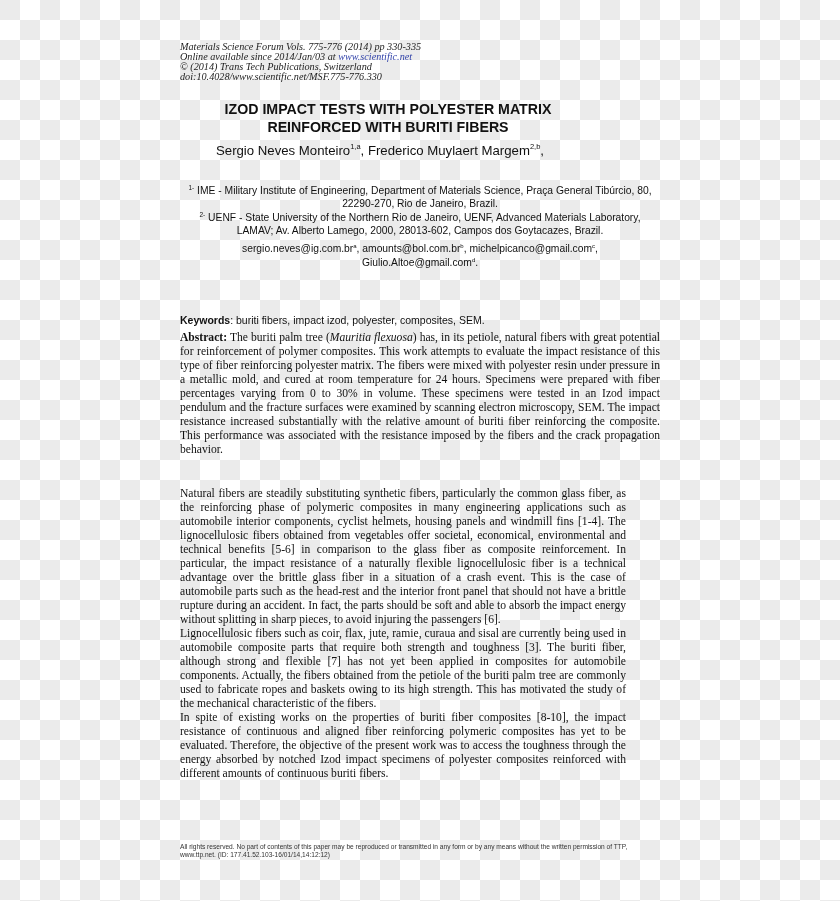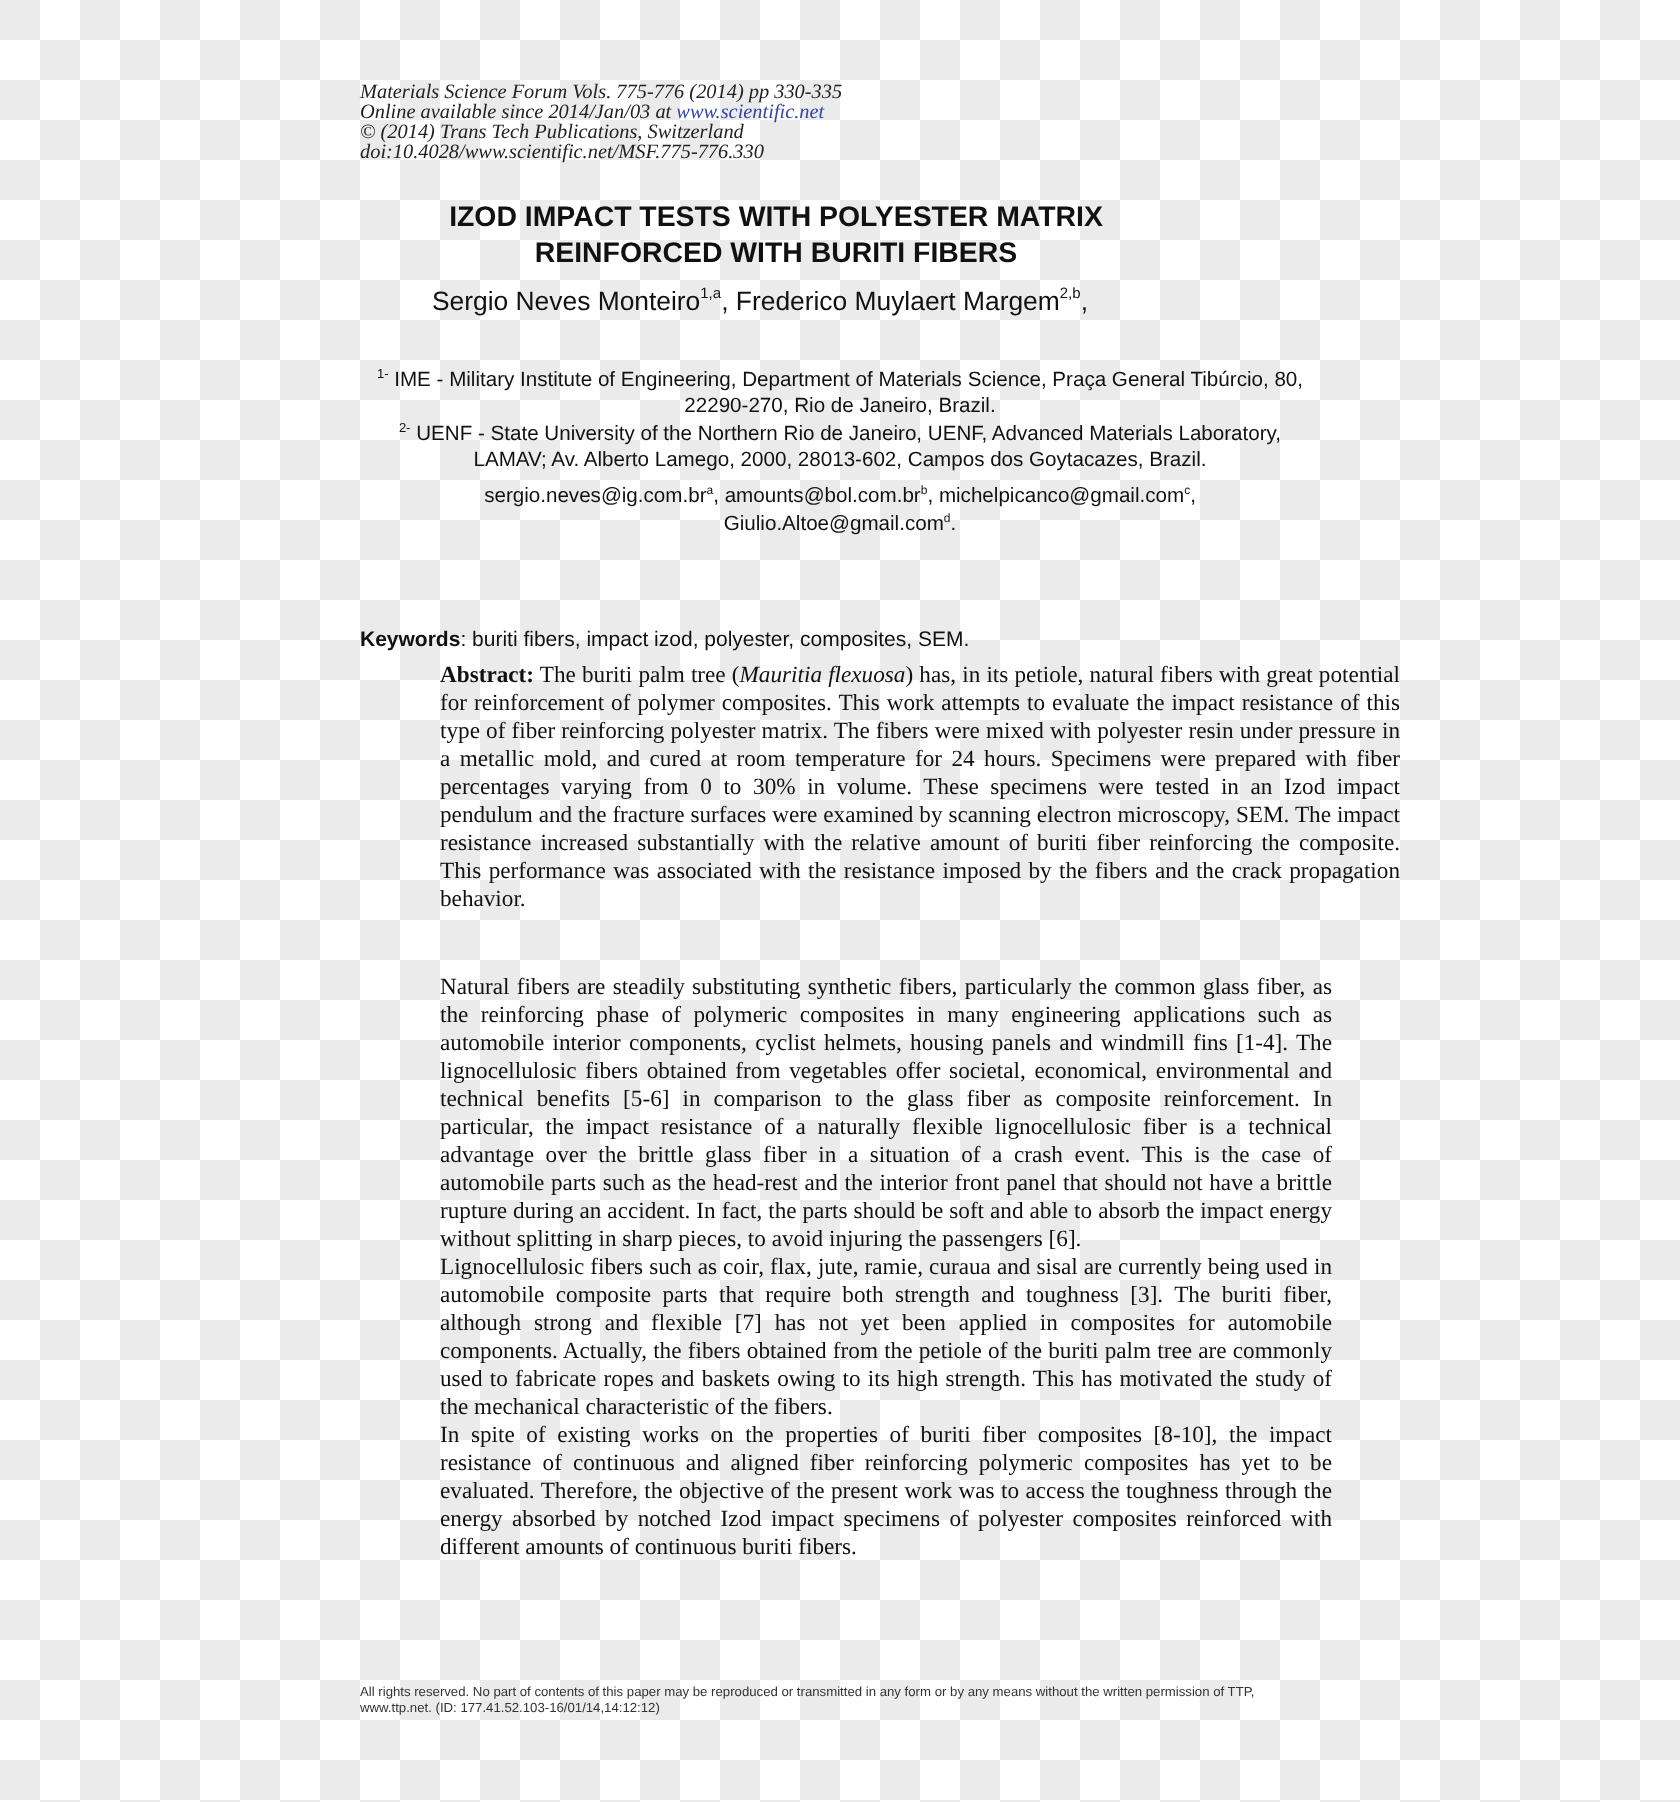--- a/index.html
+++ b/index.html
@@ -42,21 +42,21 @@
     font-family: "Liberation Sans", sans-serif; font-size: 10.3px; line-height: 14px;
   }
   .emails sup { font-size: 6px; vertical-align: 4px; line-height: 0; }
   .keywords {
     position: absolute; left: 0; top: 277px; width: 480px;
     font-family: "Liberation Sans", sans-serif; font-size: 10.5px; line-height: 14px; margin-top: 36px;
   }
   .keywords b { font-weight: bold; }
   .body {
     font-family: "Liberation Serif", serif; font-size: 11.6px; line-height: 14px;
-    text-align: justify; color: #111; margin-left: 40px;
+    text-align: justify; color: #111;
   }
   .abstract { position: absolute; left: 0; top: 331px; width: 480px; }
   .abstract b { font-weight: bold; }
   .sec-head {
     position: absolute; left: 0; width: 480px;
     font-family: "Liberation Serif", serif; font-weight: bold; font-size: 11.6px;
   }
   .intro-head { top: 470px; }
   .intro { position: absolute; left: 0; top: 487px; width: 446px; }
   .intro p { margin: 0; }

